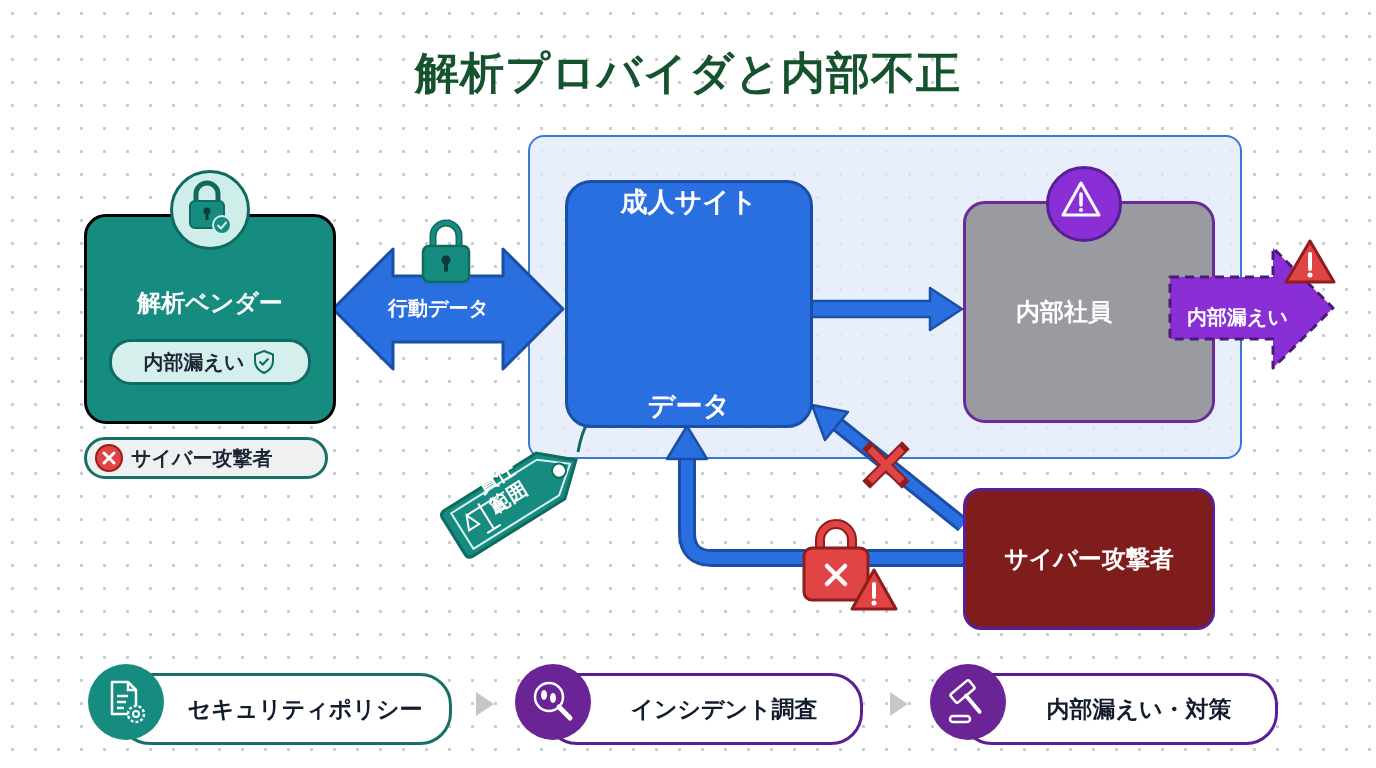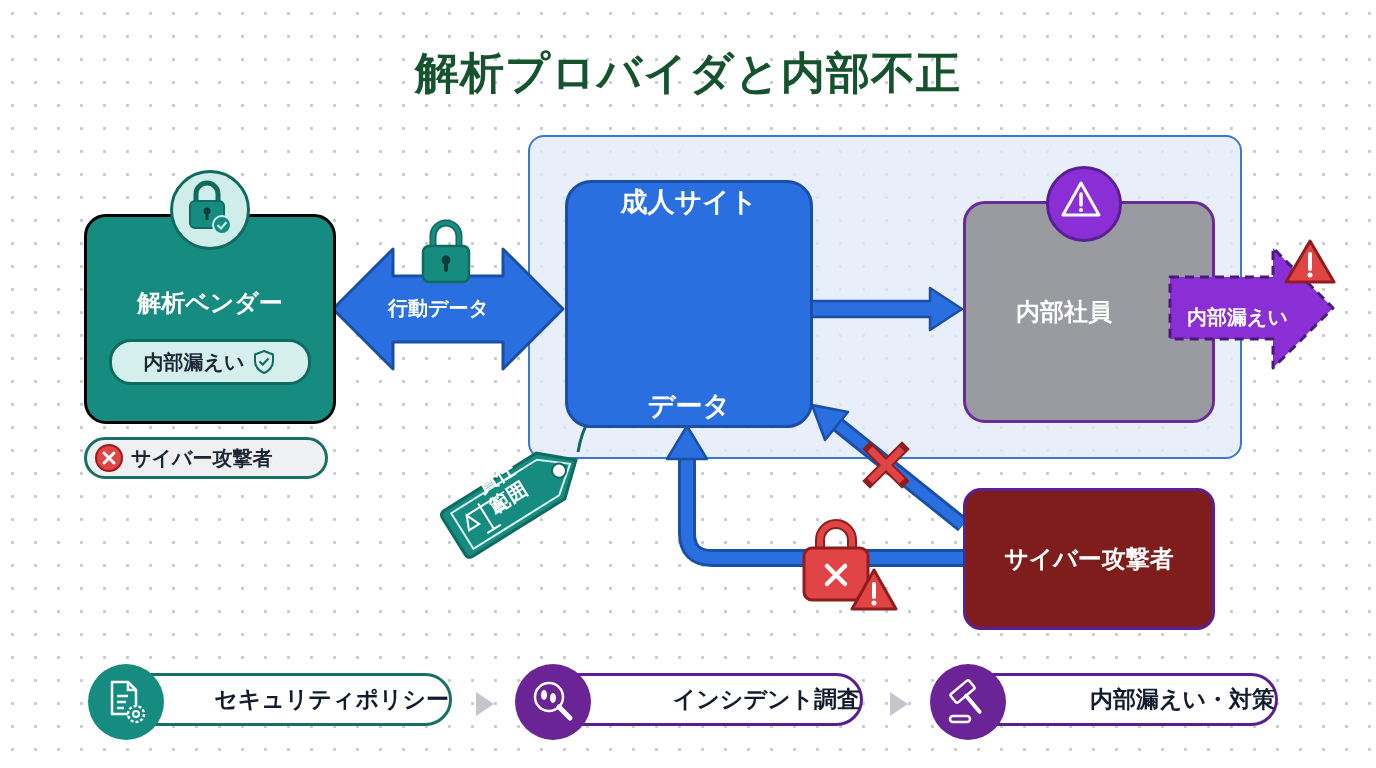--- a/index.html
+++ b/index.html
@@ -55,22 +55,22 @@
   #emp-badge {
     left:1046px; top:166px; width:70px; height:70px; border-radius:50%;
     background:#8a2fd6; border:3px solid #5a1f95;
   }
   #attacker {
     left:963px; top:488px; width:246px; height:136px;
     background:#7f1d1d; border:3px solid #5a1f95; border-radius:18px;
     font-size:24px;
   }
   .step {
-    height:53px; border-radius:32px; background:#fff;
-    display:flex; align-items:center; justify-content:flex-end;
+    height:72px; border-radius:32px; background:#fff;
+    display:flex; align-items:center; justify-content:center;
     font-size:23px; font-weight:bold; color:#131c2e; box-sizing:border-box;
   }
   .step-circle {
     width:76px; height:76px; border-radius:50%;
   }
   .tri {
     width:0; height:0; border-top:12px solid transparent; border-bottom:12px solid transparent;
     border-left:18px solid #c3c7cd;
   }
   .label-text { font-weight:bold; color:#fff; }

